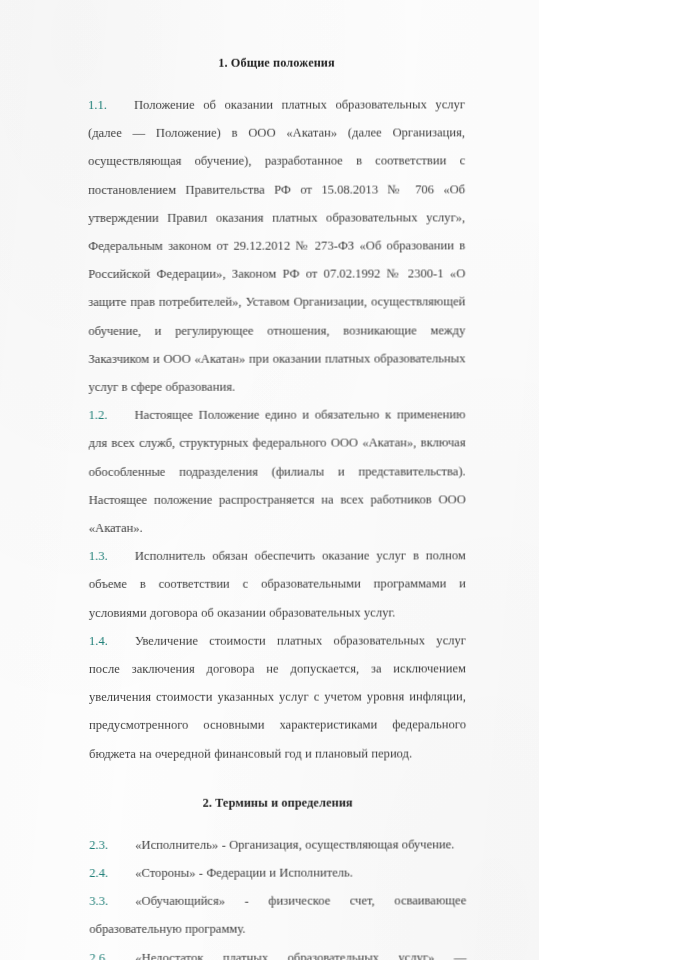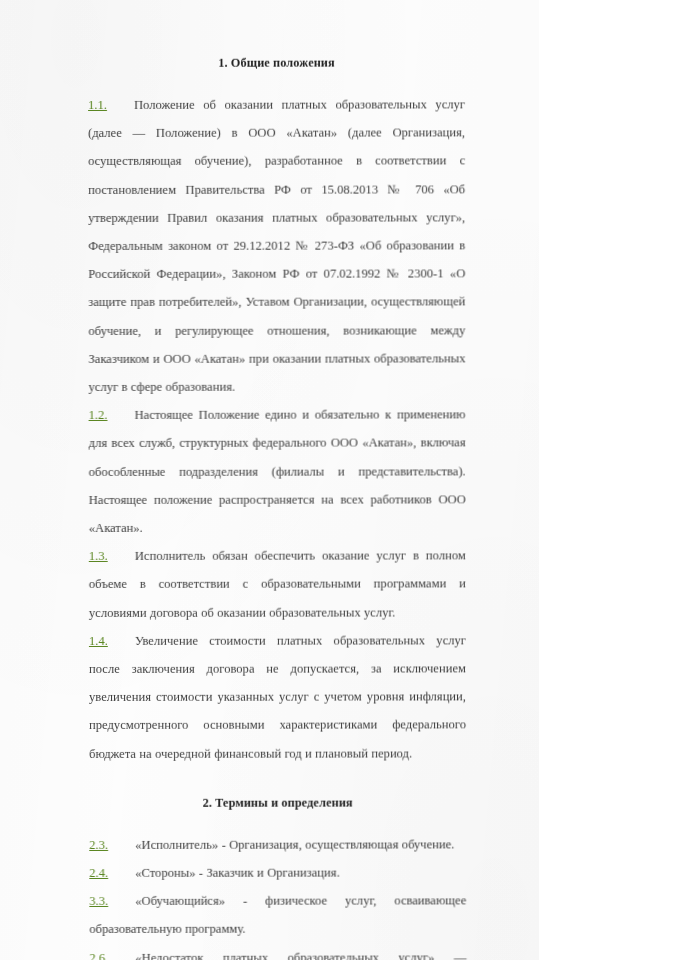--- a/index.html
+++ b/index.html
@@ -58,22 +58,21 @@
     text-align-last: left;
     margin: 0 0 0 0;
     color: #303030;
     filter: blur(0.22px);
     opacity: 0.93;
     word-spacing: 0.2px;
   }
   p.clause .num {
     display: inline-block;
     min-width: 46px;
-    color: #4d7c0f;
-    text-decoration: underline;
+    color: #0f766e;
   }
   .short-line {
     text-align-last: left;
   }
   
   .skew {
     transform: rotate(-0.09deg);
     transform-origin: top left;
   }
 </style>
@@ -103,25 +102,25 @@
 
     <h2 class="section-heading second">2. Термины и определения</h2>
 
 
 
     <p class="clause short-line">
       <span class="num">2.3.</span><span>«Исполнитель» - Организация, осуществляющая обучение.</span>
     </p>
 
     <p class="clause short-line">
-      <span class="num">2.4.</span><span>«Стороны» - Заказчик и Организация.</span>
+      <span class="num">2.4.</span><span>«Стороны» - Федерации и Исполнитель.</span>
     </p>
 
     <p class="clause short-line">
-      <span class="num">3.3.</span><span>«Обучающийся» - физическое услуг, осваивающее образовательную программу.</span>
+      <span class="num">3.3.</span><span>«Обучающийся» - физическое счет, осваивающее образовательную программу.</span>
     </p>
 
     <p class="clause">
       <span class="num">2.6.</span><span>«Недостаток платных образовательных услуг» — несоответствие платных образовательных услуг обязательным требованиям, предусмотренных законом либо в установленном им порядке, или условиям договора (при их отсутствии или неполноте</span>
     </p>
 
   </div>
 </div>
 
 </body></html>

